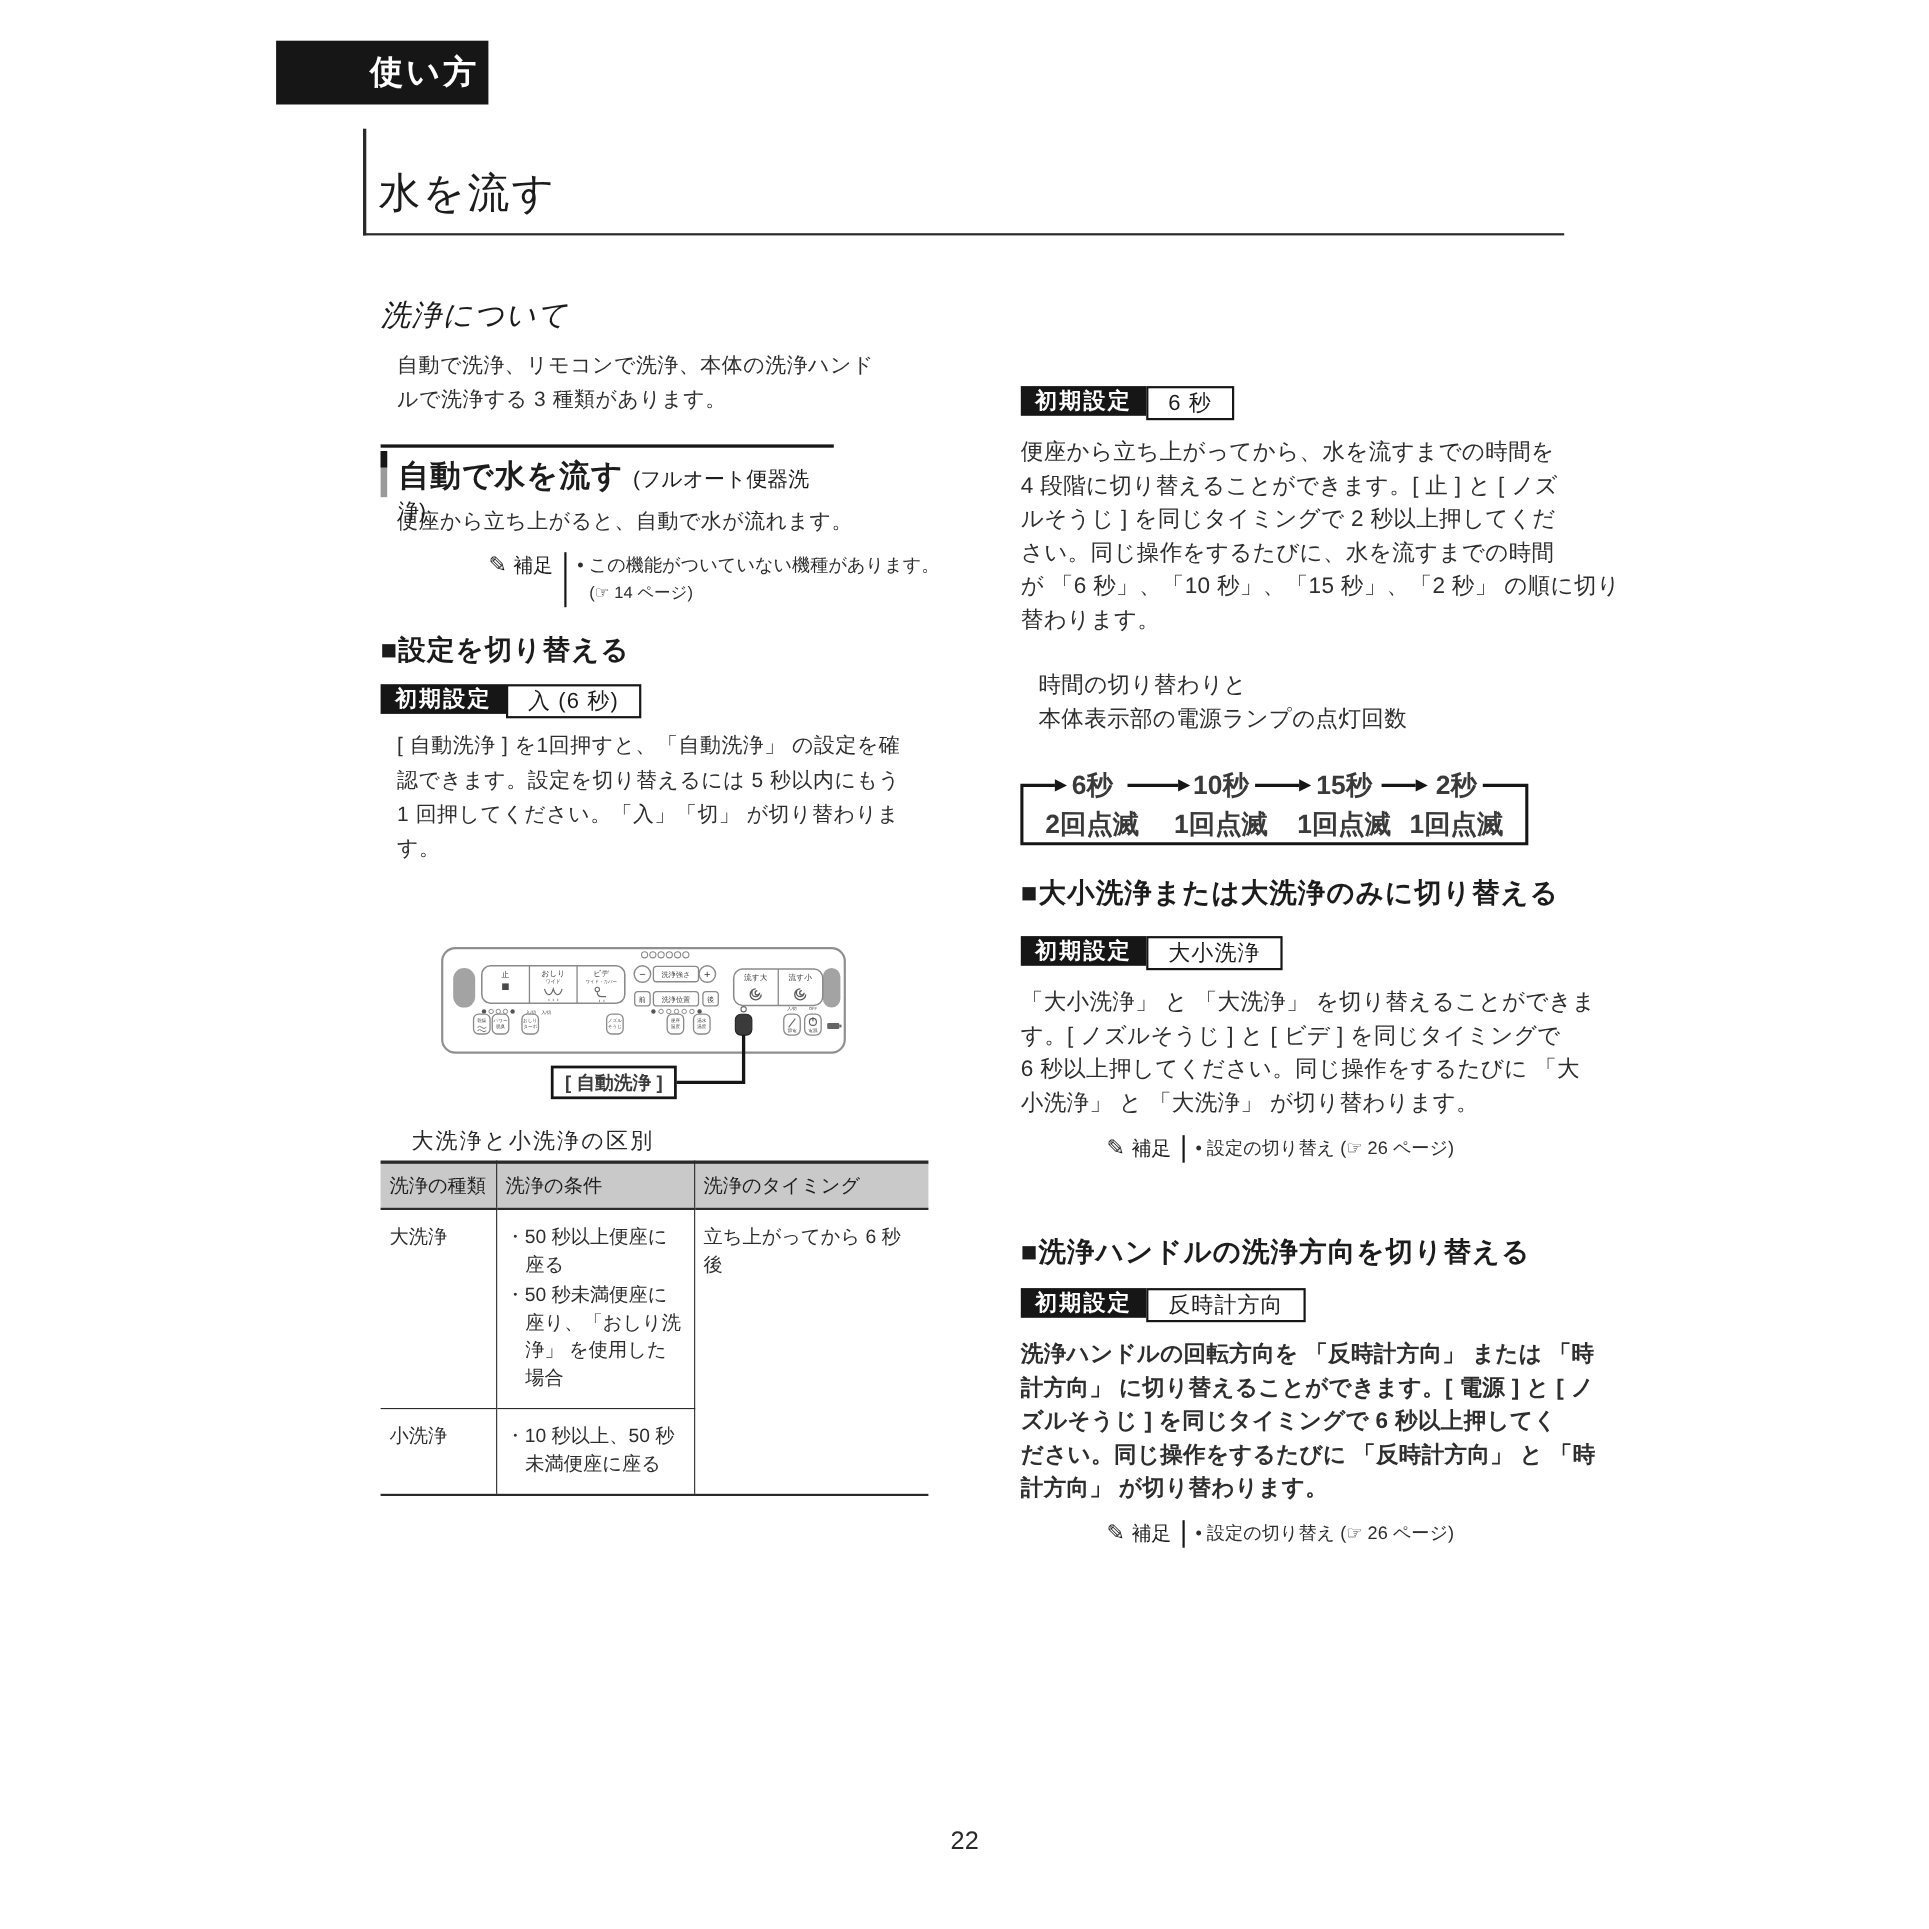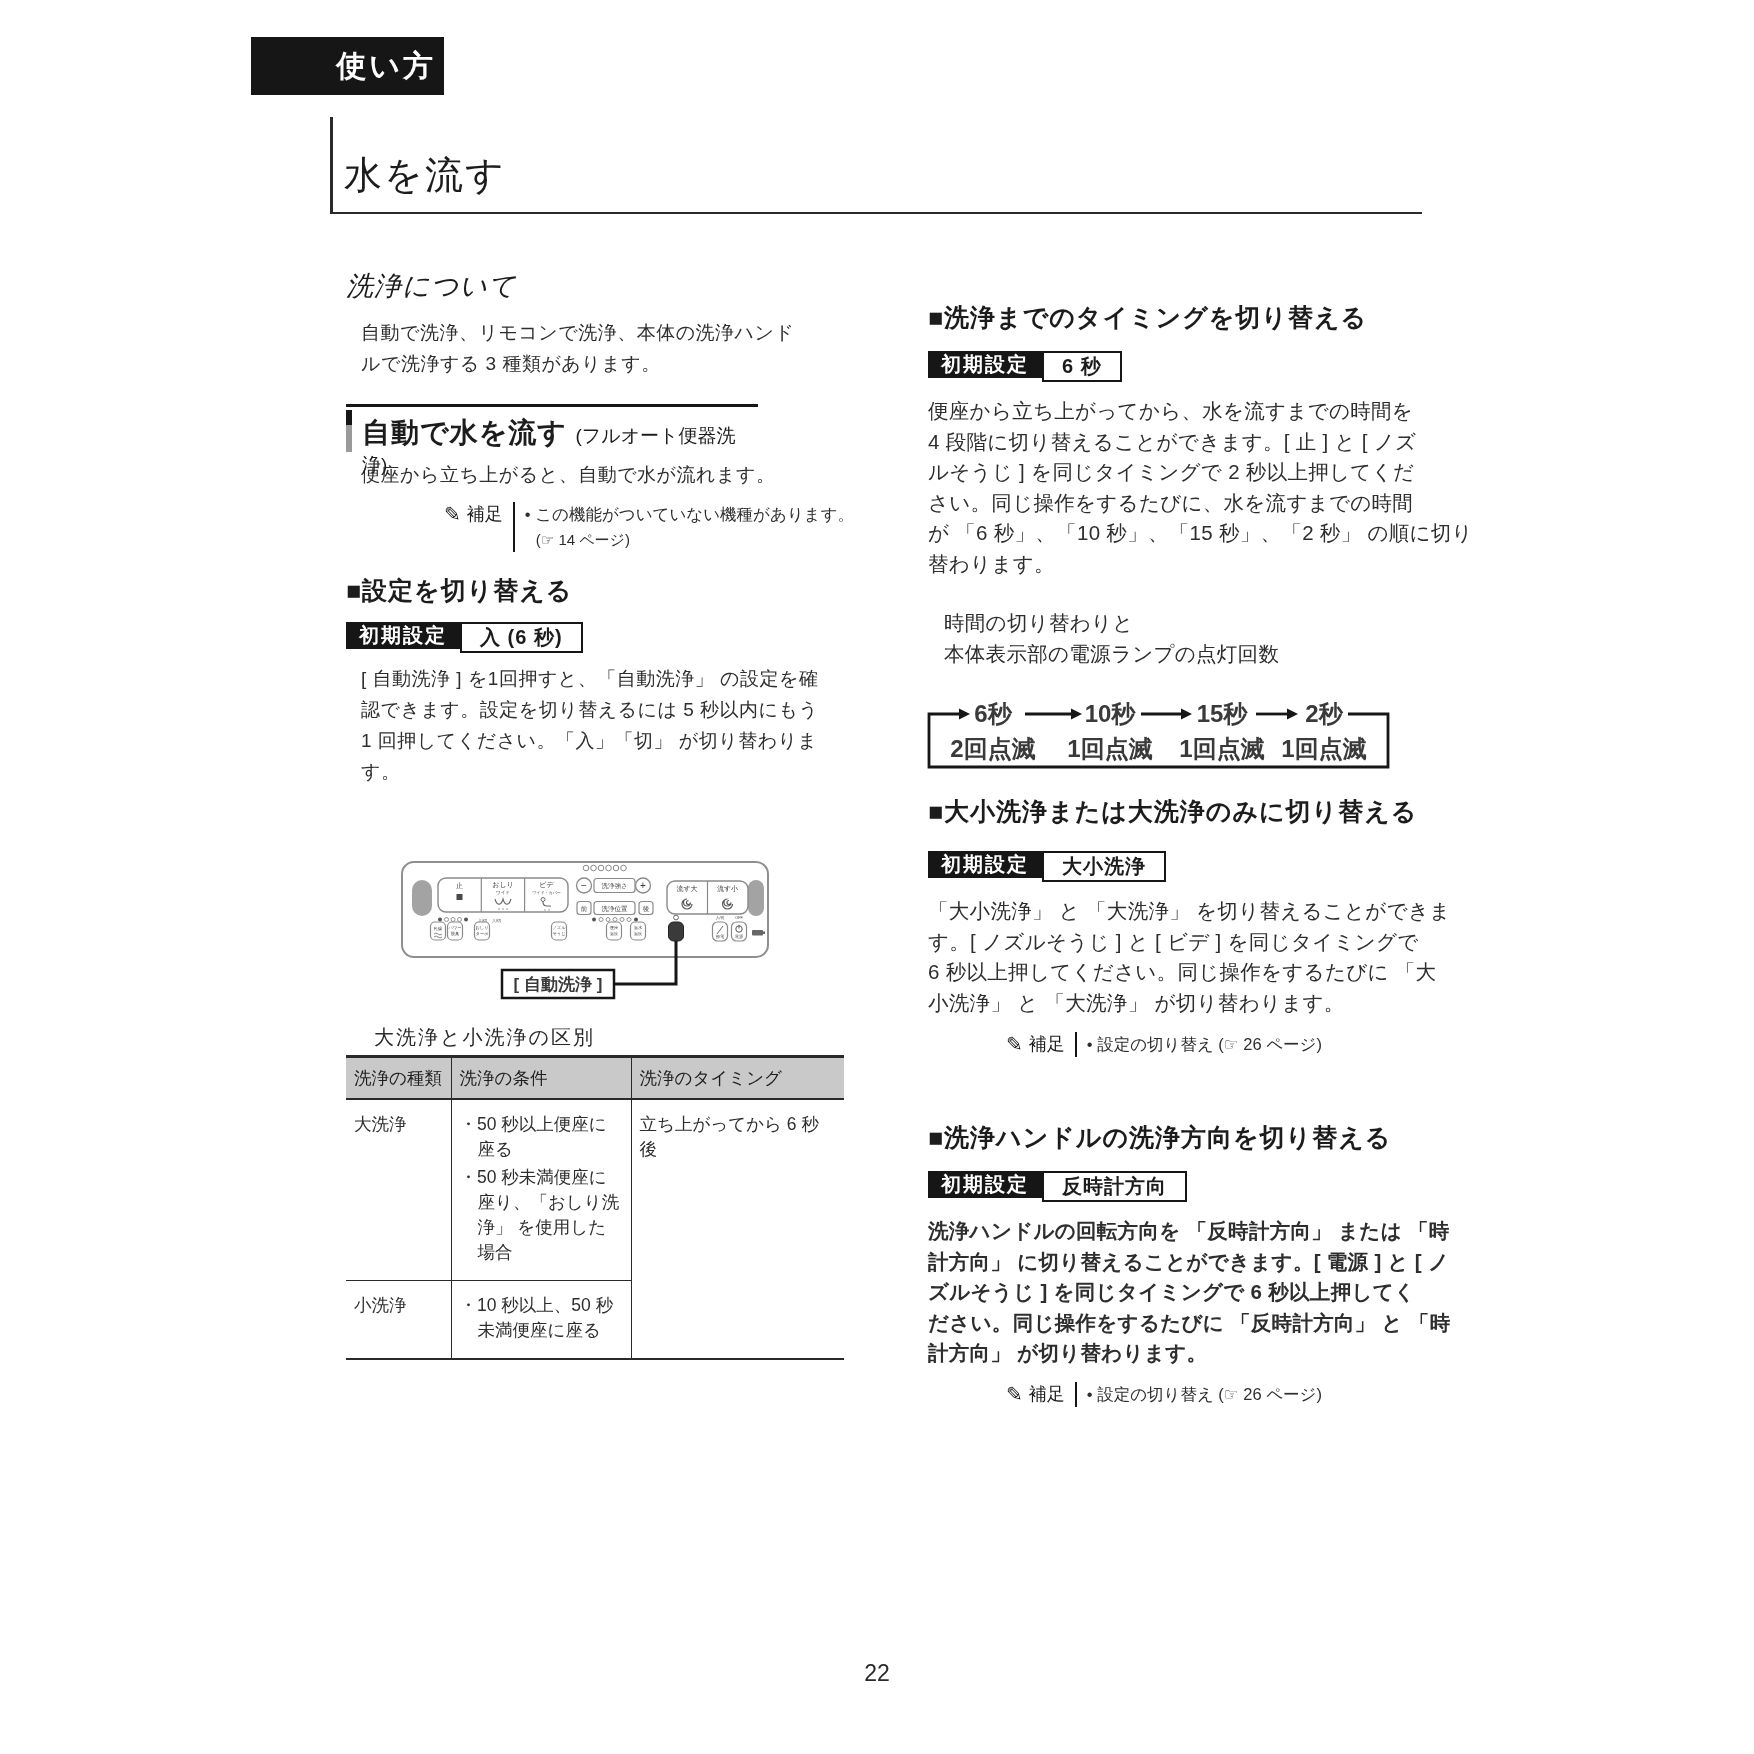--- a/index.html
+++ b/index.html
@@ -28,21 +28,21 @@
   .sec-box .bar-gray{position:absolute;left:0;top:3px;width:6px;height:42px;background:#9a9a9a;}
   .sec-box .bar-black{position:absolute;left:0;top:3px;width:6px;height:15px;background:#161616;}
   .sec-box .t{font-size:28px;font-weight:600;letter-spacing:1px;}
   .sec-box .s{font-size:19px;font-weight:500;margin-left:4px;}
 
   
   .badge{display:flex;align-items:flex-start;height:49px;}
   .badge .k{background:#161616;color:#fff;width:114px;display:flex;align-items:center;
     justify-content:center;font-size:20px;font-weight:700;letter-spacing:2px;}
   .badge .v{background:#fff;border:2px solid #161616;display:flex;align-items:center;
-    justify-content:center;padding:0 18px;font-size:20px;font-weight:700;letter-spacing:1px;
+    justify-content:center;padding:0 18px;font-size:20px;font-weight:400;letter-spacing:1px;
     min-width:60px;box-sizing:border-box;}
 
   
   .note{display:flex;align-items:stretch;}
   .note .icon{font-size:20px;margin-right:6px;line-height:24px;}
   .note .label{font-size:18px;line-height:24px;margin-right:10px;white-space:nowrap;}
   .note .bar{border-left:2.5px solid #161616;margin-right:10px;}
   .note .content{font-size:16.5px;line-height:25px;color:#2e2e2e;}
   .note .ref{font-size:15px;padding-left:11px;}
 
@@ -236,21 +236,20 @@
       </tr>
       <tr>
         <td>小洗浄</td>
         <td>
           <div class="cond">・10 秒以上、50 秒未満便座に座る</div>
         </td>
       </tr>
     </tbody>
   </table>
 
-  <div class="abs h3" style="left:928px;top:301px;">■洗浄までのタイミングを切り替える</div>
   <div class="abs badge" style="left:928px;top:351px;">
     <span class="k">初期設定</span>
     <span class="v">6 秒</span>
   </div>
   <div class="abs body-text-r pre" style="left:928px;top:396px;width:560px;">便座から立ち上がってから、水を流すまでの時間を
 4 段階に切り替えることができます。[ 止 ] と [ ノズ
 ルそうじ ] を同じタイミングで 2 秒以上押してくだ
 さい。同じ操作をするたびに、水を流すまでの時間
 が 「6 秒」、「10 秒」、「15 秒」、「2 秒」 の順に切り
 替わります。</div>

